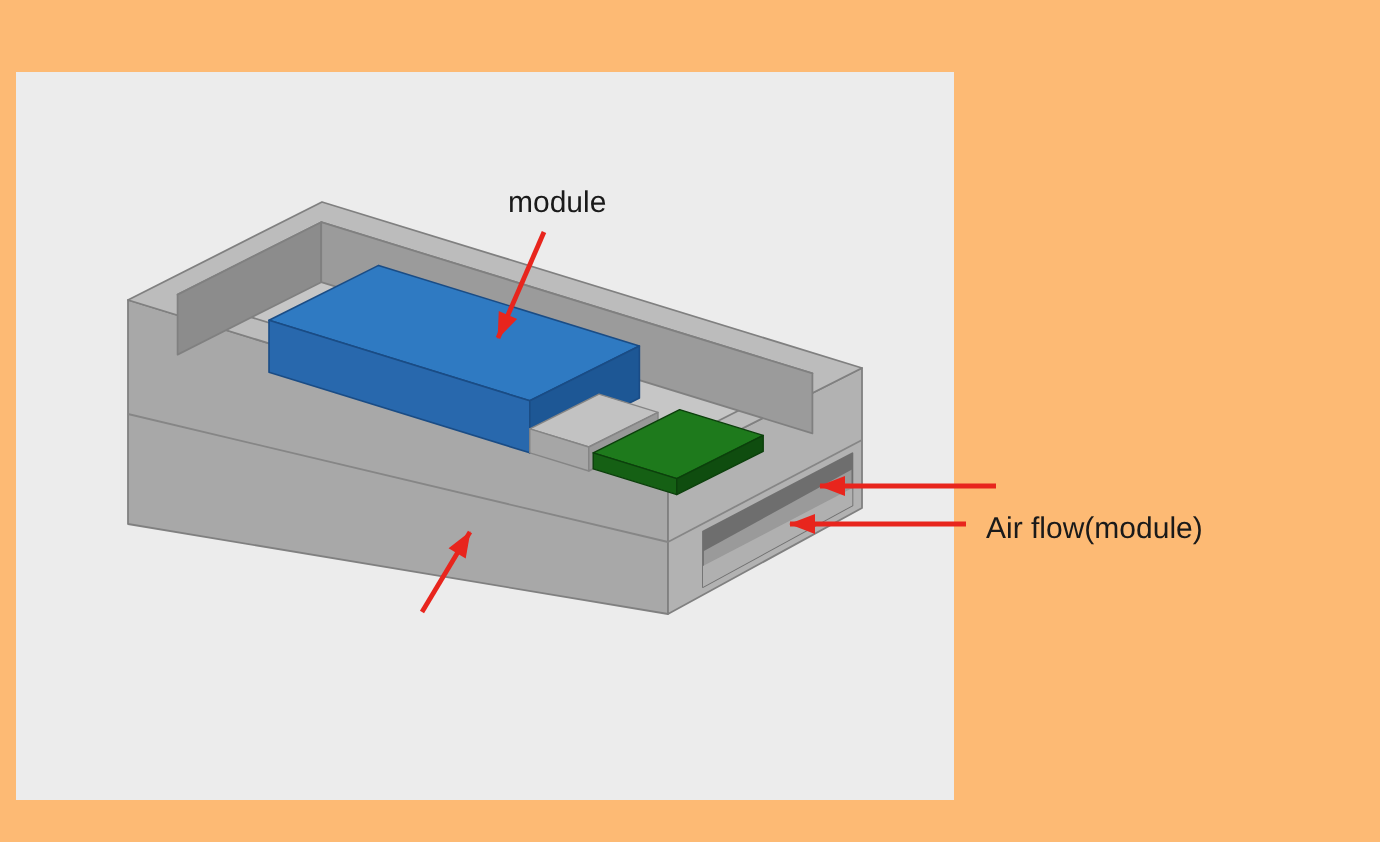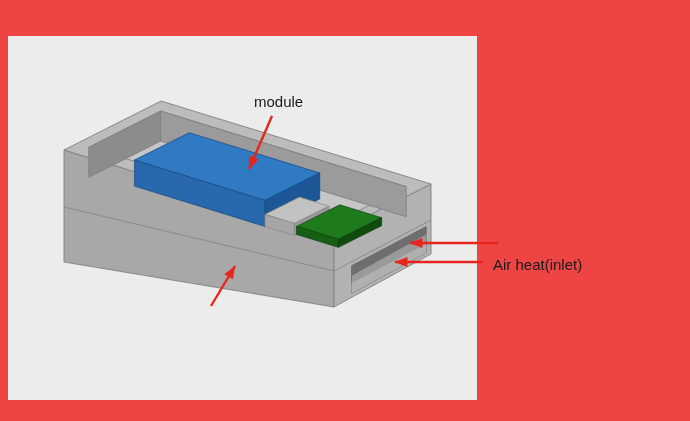--- a/index.html
+++ b/index.html
@@ -1,19 +1,19 @@
 <!DOCTYPE html>
 <html><head>
 <meta charset="utf-8">
 <style>
   html,body{margin:0;padding:0;background:#ffffff;}
   .stage{
     position:relative;
     width:690px;height:421px;
-    background:#ef4444;
+    background:#fdba74;
     overflow:hidden;
     font-family:"Liberation Sans", sans-serif;
   }
   .stage svg{position:absolute;left:0;top:0;}
   .label{
     position:absolute;
     color:#1a1a1a;
     font-size:15px;
     line-height:17px;
     white-space:nowrap;
@@ -76,15 +76,15 @@
 
     <g stroke-width="2.4" fill="none">
       <line x1="272" y1="116" x2="249" y2="169" marker-end="url(#arrowhead)" stroke="#e8251d"></line>
       <line x1="211" y1="306" x2="235" y2="266" marker-end="url(#arrowhead)" stroke="#e8251d"></line>
       <line x1="498" y1="243" x2="410" y2="243" marker-end="url(#arrowhead)" stroke="#e8251d"></line>
       <line x1="483" y1="262" x2="395" y2="262" marker-end="url(#arrowhead)" stroke="#e8251d"></line>
     </g>
   </svg>
 
   <div class="label label-module">module</div>
-  <div class="label label-air">Air heat(inlet)</div>
+  <div class="label label-air">Air flow(module)</div>
 
 </div>
 
 </body></html>

